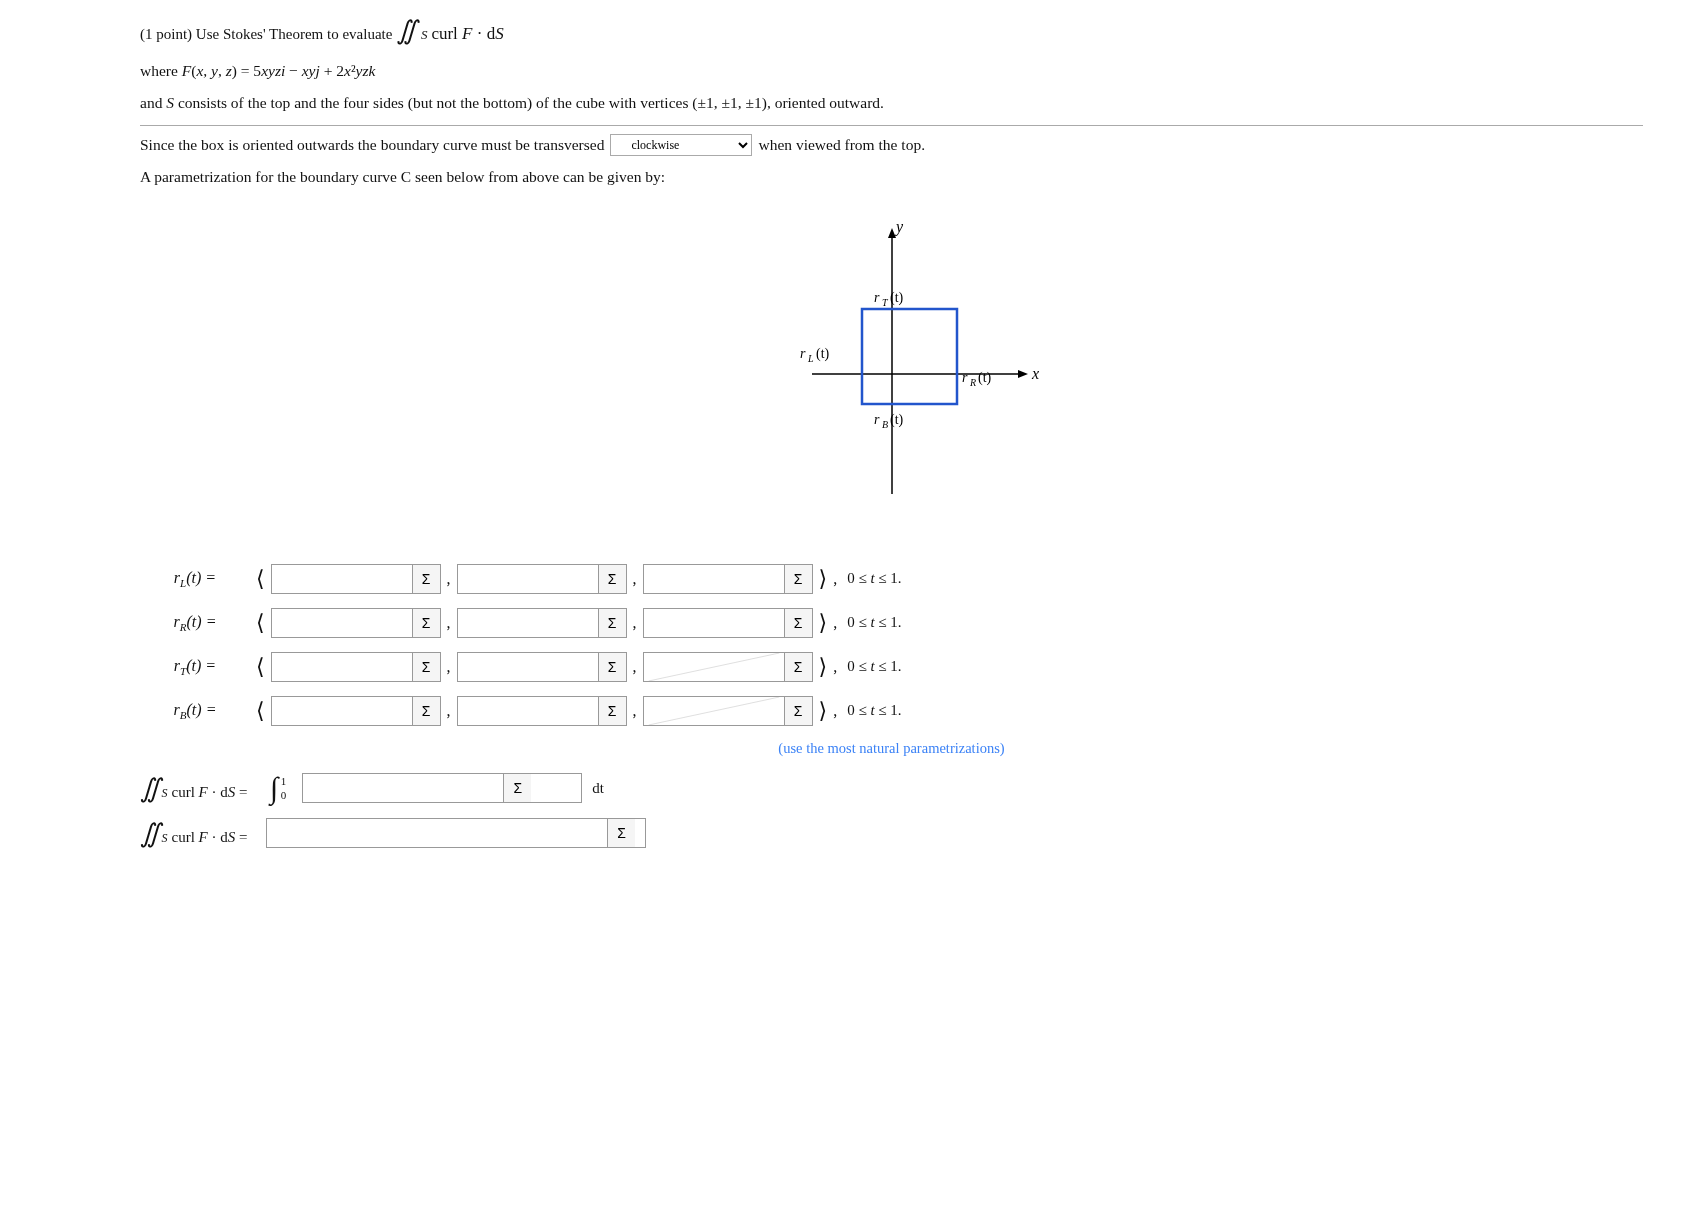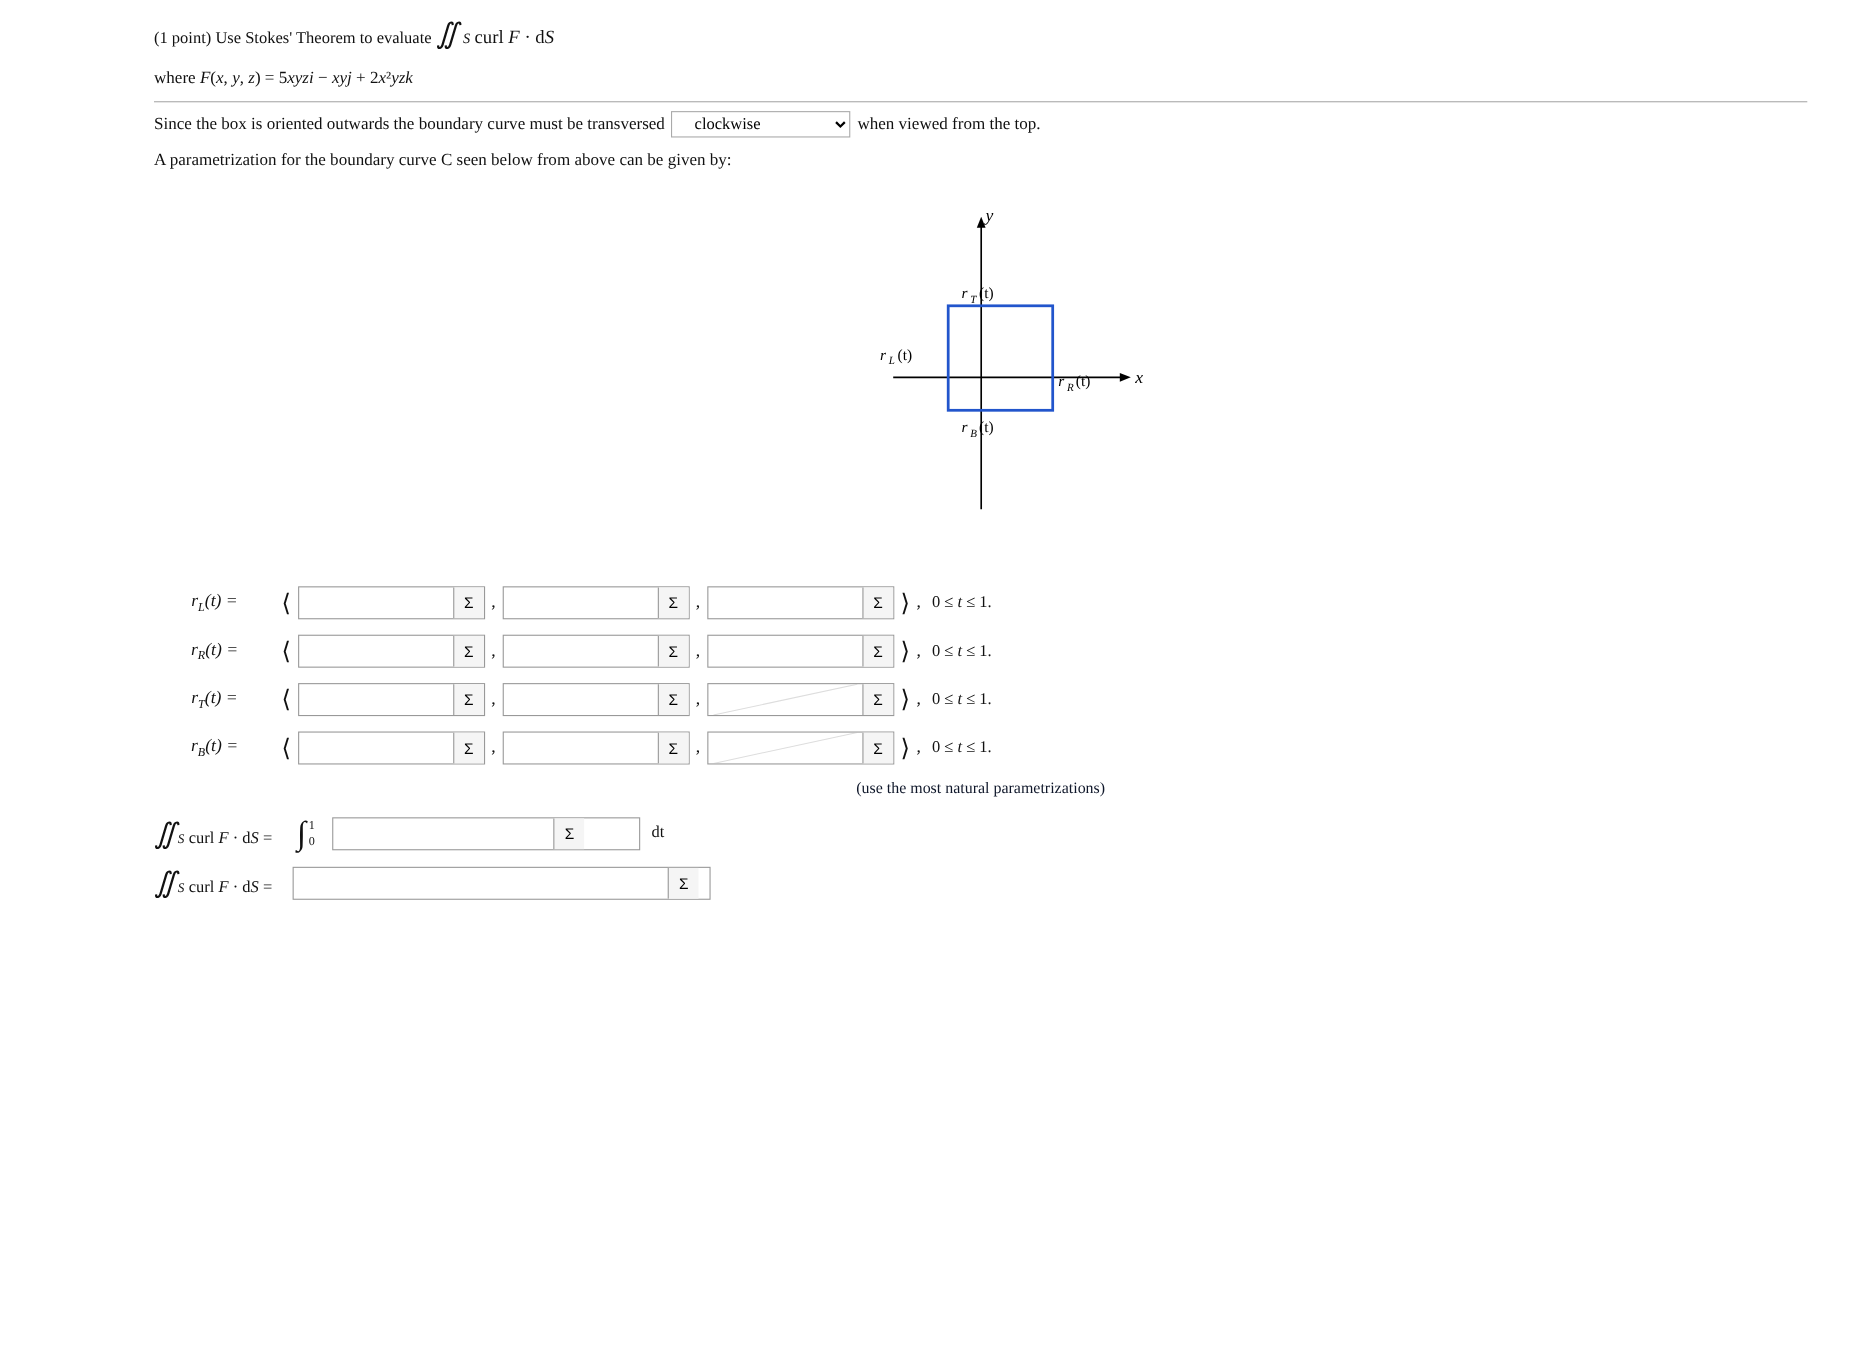--- a/index.html
+++ b/index.html
@@ -46,21 +46,21 @@
       display: flex;
       align-items: center;
       gap: 6px;
       margin-bottom: 12px;
       font-size: 15.5px;
     }
     .dropdown-select {
       border: 1px solid #aaa;
       background: #fff;
       font-family: inherit;
-      font-size: 15px;
+      font-size: 12px;
       padding: 2px 20px 2px 16px;
       appearance: auto;
       cursor: pointer;
       min-width: 120px;
     }
     .param-text {
       font-size: 15.5px;
       margin-bottom: 28px;
     }
     
@@ -131,21 +131,21 @@
     .comma {
       font-size: 16px;
     }
     .constraint {
       font-size: 15px;
       margin-left: 4px;
     }
     .use-natural {
       text-align: center;
       font-size: 14.5px;
-      color: #0f172a;
+      color: #3b82f6;
       margin-top: 4px;
       margin-bottom: 16px;
     }
     .integral-row {
       display: flex;
       align-items: center;
       gap: 6px;
       margin-bottom: 14px;
       font-size: 16px;
     }
@@ -160,20 +160,23 @@
     <span>(1 point) Use Stokes' Theorem to evaluate</span>
     <span class="double-integral">∬</span>
     <span style="font-size:13px;font-style:italic;vertical-align:sub;">S</span>
     <span style="font-size:17px;margin-left:0;">curl <span class="math">F</span> · d<span class="math">S</span></span>
   </div>
 
   <div class="problem-text">
     where <span class="math">F</span>(<span class="math">x</span>, <span class="math">y</span>, <span class="math">z</span>) = 5<span class="math">xyzi</span> − <span class="math">xyj</span> + 2<span class="math">x</span>²<span class="math">yzk</span>
   </div>
 
+  <div class="problem-text">
+    and <span class="math">S</span> consists of the top and the four sides (but not the bottom) of the cube with vertices (±1, ±1, ±1), oriented outward.
+  </div>
 
   <hr class="rule-line">
 
   <div class="oriented-line">
     <span>Since the box is oriented outwards the boundary curve must be transversed</span>
     <select class="dropdown-select">
       <option value="clockwise" selected="">clockwise</option>
       <option value="counterclockwise">counterclockwise</option>
     </select>
     <span>when viewed from the top.</span>

